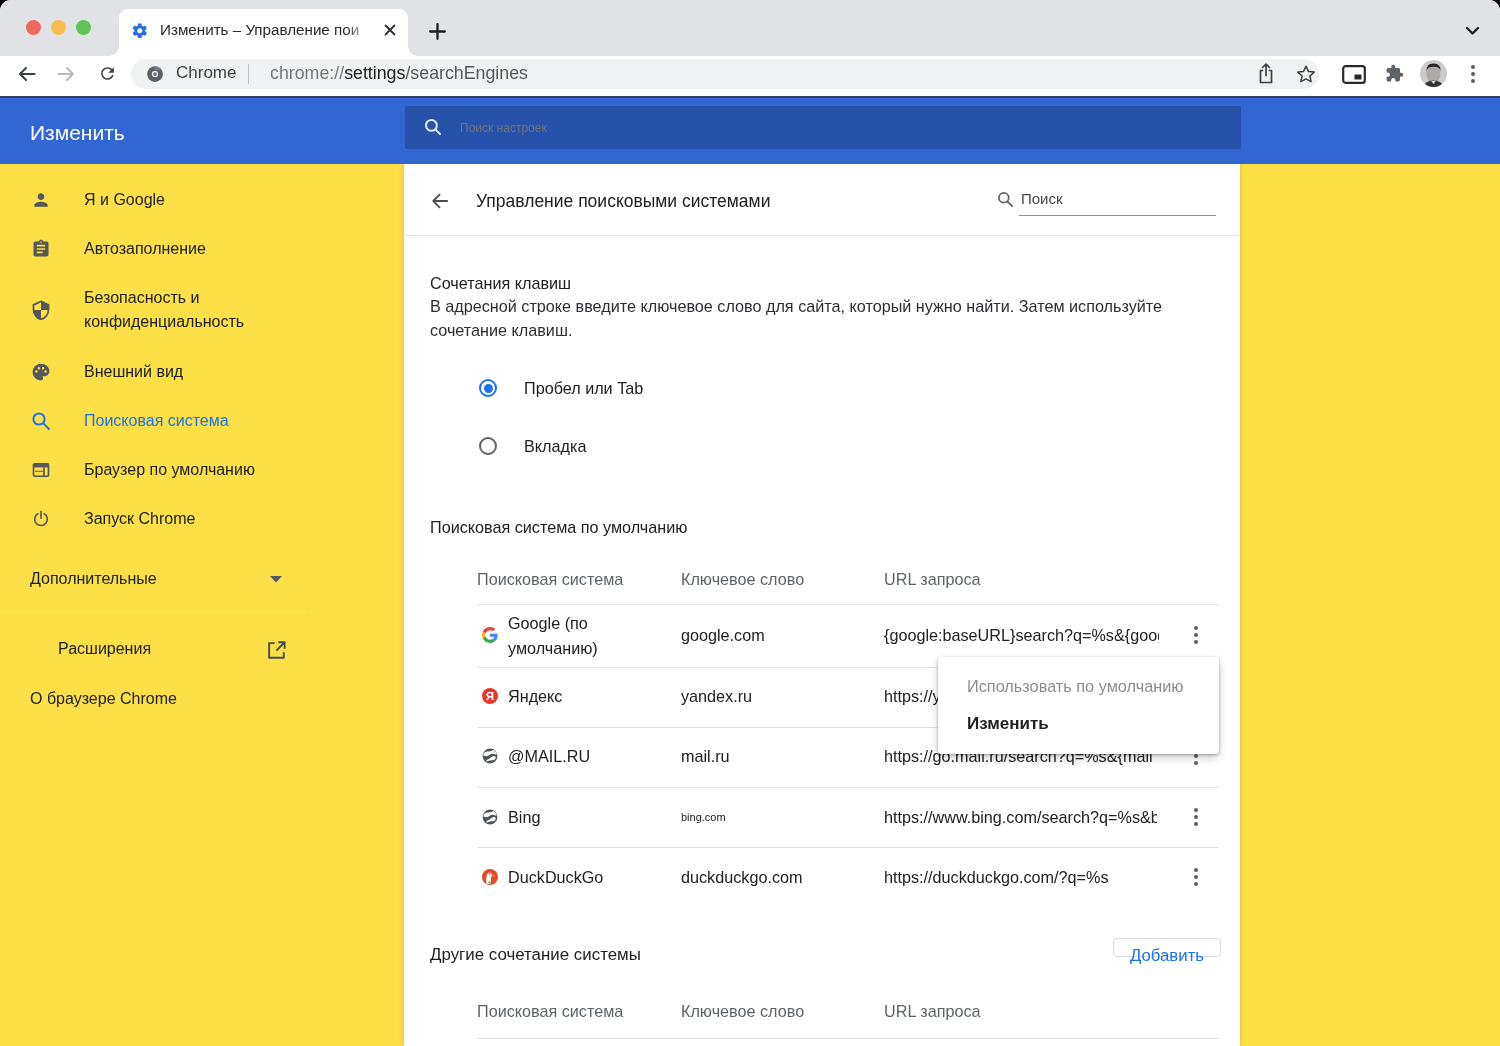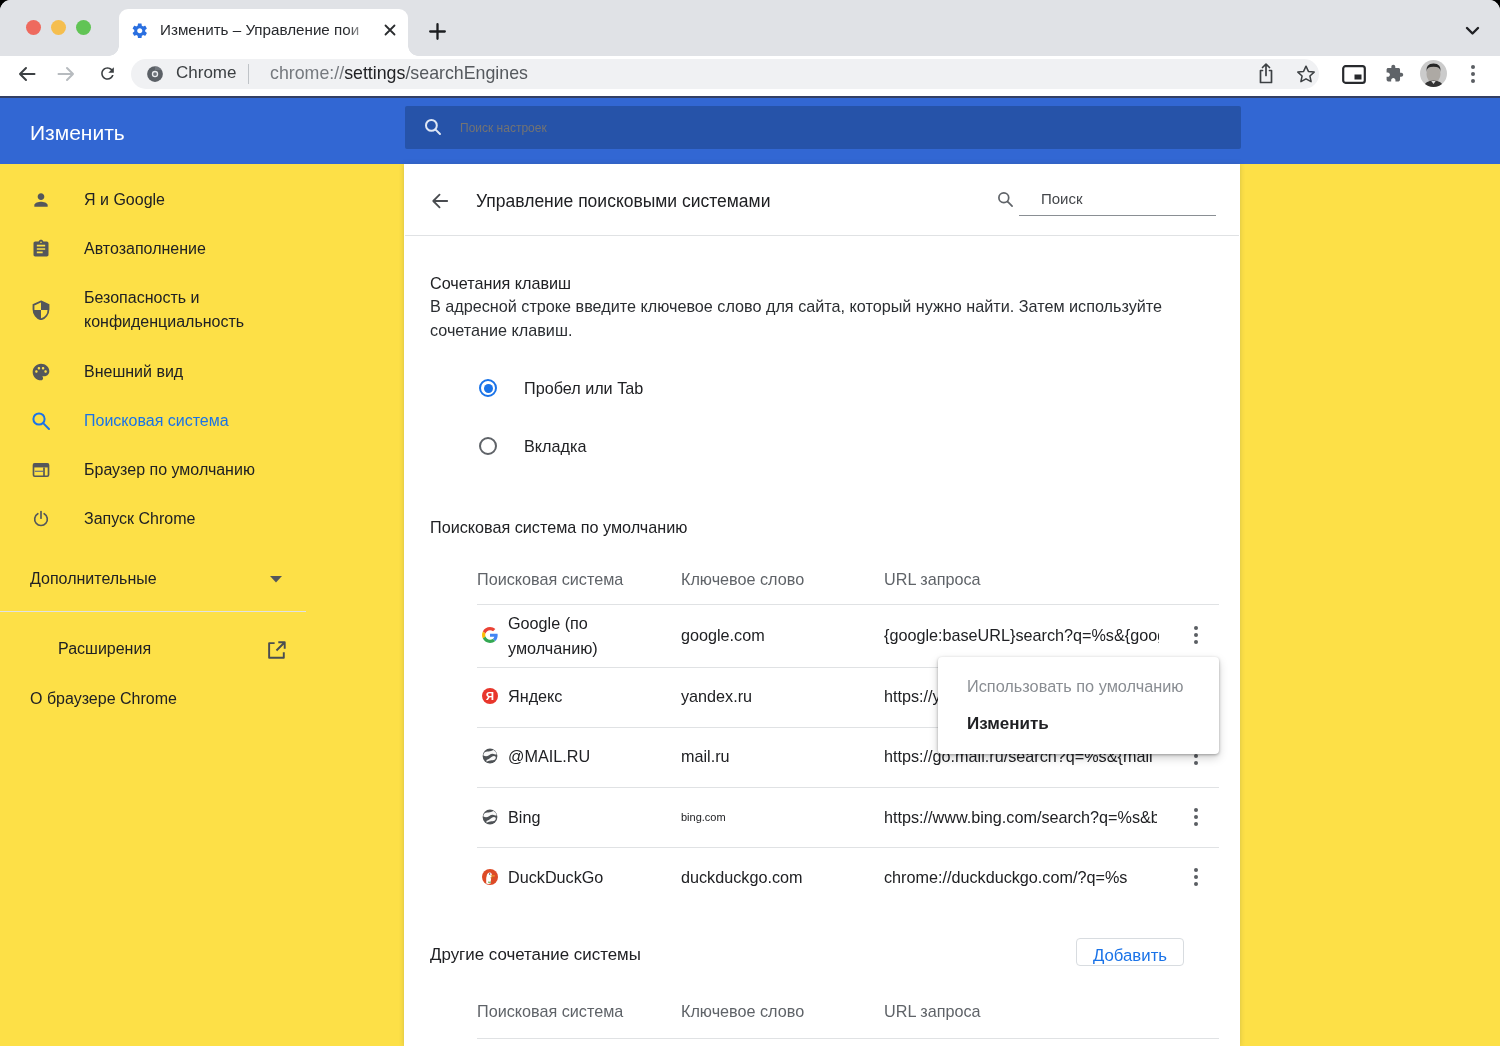--- a/index.html
+++ b/index.html
@@ -206,21 +206,21 @@
     <div id="content">
 
       <svg class="abs" style="left:431px; top:28px;" width="18" height="18" viewBox="0 0 20 20" fill="none" stroke="#494c50" stroke-width="2" stroke-linecap="round" stroke-linejoin="round">
         <path d="M18 10 H2.5 M9.5 3 L2.5 10 L9.5 17"></path>
       </svg>
       <div class="t" style="left:476px; top:25px; font-size:17.5px; line-height:24px; color:#202124;">Управление поисковыми системами</div>
       <svg class="abs" style="left:997px; top:27px;" width="17" height="17" viewBox="0 0 18 18" fill="none" stroke="#5f6368" stroke-width="1.8" stroke-linecap="round">
         <circle cx="7.2" cy="7.2" r="5.2"></circle>
           <path d="M11.3 11.3 L16 16"></path>
       </svg>
-      <div class="t" style="left:1021px; top:24px; font-size:15px; line-height:22px; color:#44474b;margin-left:20px;">Поиск</div>
+      <div class="t" style="left:1021px; top:24px; font-size:15px; line-height:22px; color:#44474b;">Поиск</div>
       <div class="abs" style="left:1019px; top:50.5px; width:197px; height:1.6px; background:#8a8f94;"></div>
       <div class="hr" style="left:405px; top:71px; width:834px;"></div>
 
       <div class="t" style="left:430px; top:107px; font-size:16.2px; line-height:24px; color:#202124;">Сочетания клавиш</div>
       <div class="abs" style="left:430px; top:130px; font-size:16.2px; line-height:24px; color:#2b2e32; white-space:nowrap;">В адресной строке введите ключевое слово для сайта, который нужно найти. Затем используйте<br>сочетание клавиш.</div>
       <div class="abs" style="left:479px; top:215px; width:18px; height:18px; border:2px solid #1a73e8; border-radius:50%;">
         <div class="abs" style="left:2.5px; top:2.5px; width:9px; height:9px; border-radius:50%; background:#1a73e8;"></div>
       </div>
       <div class="t" style="left:524px; top:212px; font-size:16.2px; line-height:24px; color:#202124;">Пробел или Tab</div>
       <div class="abs" style="left:479px; top:273px; width:18px; height:18px; border:2px solid #5f6368; border-radius:50%;"></div>
@@ -295,29 +295,29 @@
       <svg class="abs" style="left:482px; top:705px;" width="16" height="16" viewBox="0 0 16 16">
         <circle cx="8" cy="8" r="8" fill="#dd4b27"></circle>
         <path d="M4.2 14.6 Q3.6 9 5 5.6 Q6 3.4 8 3.6 Q9.6 3.8 9.8 5.4 Q10 7.2 9.2 9.2 Q8.6 11.4 9 14.2 Q6.6 15.4 4.2 14.6 Z" fill="#fff"></path>
         <path d="M8.2 6.2 H12.6 Q13.4 6.9 12.6 7.6 H9.4 Z" fill="#eb9e31"></path>
         <path d="M8.6 8 Q10.4 9.2 12.2 8.6 Q11 10.2 8.8 9.6 Z" fill="#c46a1f"></path>
         <circle cx="7.6" cy="5" r="0.75" fill="#334a5e"></circle>
         <path d="M6 12.4 Q7.6 13.2 9 12.4 L9 13.4 Q7.5 14.1 6 13.4 Z" fill="#57a33e"></path>
       </svg>
       <div class="t" style="left:508px; top:701px; font-size:16.2px; line-height:24px; color:#202124;">DuckDuckGo</div>
       <div class="t" style="left:681px; top:701px; font-size:16.2px; line-height:24px; color:#202124;">duckduckgo.com</div>
-      <div class="t" style="left:884px; top:701px; font-size:16.2px; line-height:24px; color:#202124;">chrome://duckduckgo.com/?q=%s</div>
+      <div class="t" style="left:884px; top:701px; font-size:16.2px; line-height:24px; color:#202124;">https://duckduckgo.com/?q=%s</div>
       <div class="kebab" style="left:1194px; top:704px;">
           <i></i>
           <i></i>
           <i></i>
         </div>
 
       <div class="t" style="left:430px; top:779px; font-size:16.9px; line-height:24px; color:#202124;">Другие сочетание системы</div>
-      <div class="abs" style="left:1076px; top:774px; width:108px; height:28px; border:1px solid #d8dce0; border-radius:4px; background:#fff;">
+      <div class="abs" style="left:1113px; top:774px; width:108px; height:19px; border:1px solid #d8dce0; border-radius:4px; background:#fff;">
         <div class="t" style="left:0; top:6px; width:106px; text-align:center; font-size:16.8px; line-height:22px; color:#1a73e8;">Добавить</div>
       </div>
       <div class="t" style="left:477px; top:835px; font-size:16.2px; line-height:24px; color:#5f6368;">Поисковая система</div>
       <div class="t" style="left:681px; top:835px; font-size:16.2px; line-height:24px; color:#5f6368;">Ключевое слово</div>
       <div class="t" style="left:884px; top:835px; font-size:16.2px; line-height:24px; color:#5f6368;">URL запроса</div>
       <div class="hr" style="left:477px; top:874px; width:742px;"></div>
     </div>
 
     <div id="popup" class="abs" style="left:938px; top:493px; width:281px; height:97px; background:#fff; border-radius:4px; box-shadow:0 1px 3px rgba(0,0,0,0.3), 0 4px 10px rgba(0,0,0,0.18);">
       <div class="t" style="left:29px; top:17px; font-size:16.3px; line-height:24px; color:#898d92;">Использовать по умолчанию</div>

